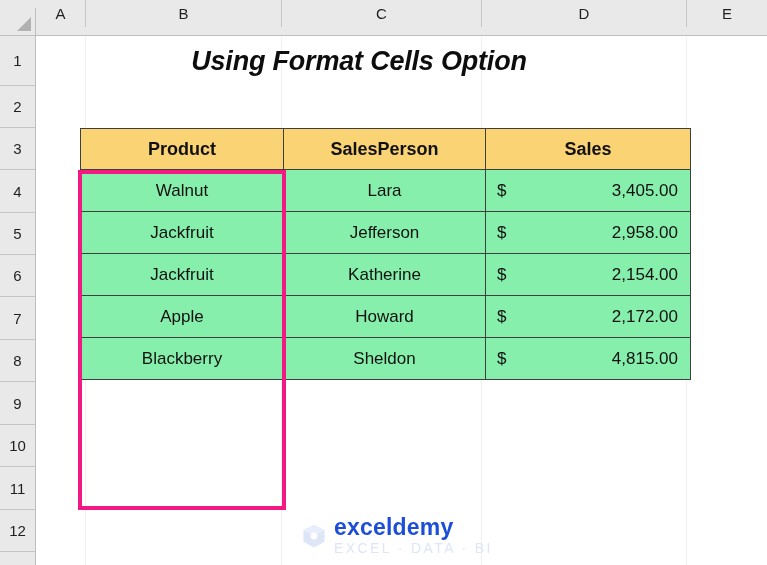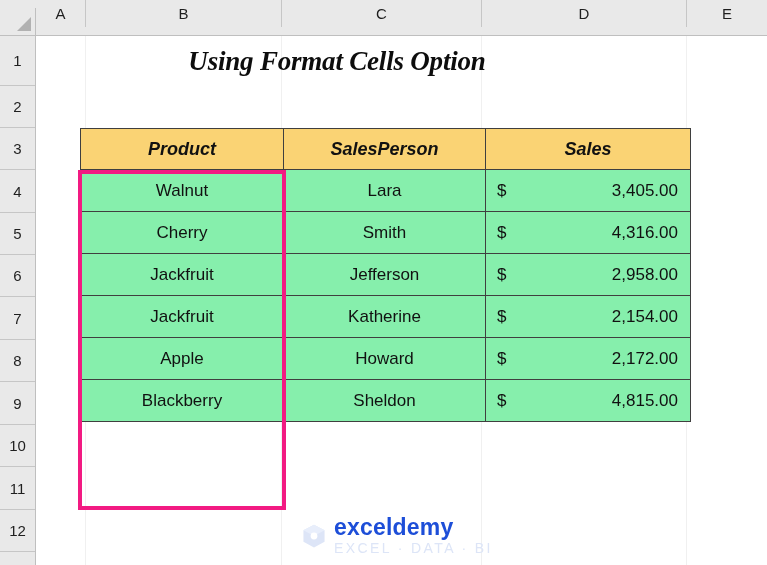--- a/index.html
+++ b/index.html
@@ -110,31 +110,30 @@
     position: absolute;
     top: 0;
     width: 1px;
     height: 529px;
     background: #f0f0f0;
   }
 
   
   .title {
     position: absolute;
-    left: 32px;
+    left: 54px;
     top: 46px;
     width: 610px;
     text-align: center;
     font-size: 27px;
     font-weight: bold;
     font-style: italic;
     color: #0d0d0d;
     letter-spacing: -0.2px;
     white-space: nowrap;
-    font-family: Liberation Serif, serif;
   }
 
   
   .tbl {
     position: absolute;
     left: 80px;
     top: 128px;
     border-collapse: collapse;
     table-layout: fixed;
   }
@@ -147,21 +146,20 @@
     background: #86efac;
     font-weight: normal;
     box-sizing: border-box;
   }
   .tbl th {
     background: #fad374;
     font-weight: bold;
     font-size: 18px;
     text-align: center;
     height: 41px;
-    font-style: italic;
   }
   .c-prod  { width: 203px; text-align: center; }
   .c-pers  { width: 202px; text-align: center; }
   .c-sales { width: 205px; }
 
   .money {
     display: flex;
     align-items: center;
     justify-content: space-between;
     height: 100%;
@@ -271,30 +269,20 @@
         <td class="c-prod">Walnut</td>
         <td class="c-pers">Lara</td>
         <td class="c-sales">
           <div class="money">
             <span class="cur">$</span>
             <span class="amt">3,405.00</span>
           </div>
         </td>
       </tr>
       <tr>
-        <td class="c-prod">Cherry</td>
-        <td class="c-pers">Smith</td>
-        <td class="c-sales">
-          <div class="money">
-            <span class="cur">$</span>
-            <span class="amt">4,316.00</span>
-          </div>
-        </td>
-      </tr>
-      <tr>
         <td class="c-prod">Jackfruit</td>
         <td class="c-pers">Jefferson</td>
         <td class="c-sales">
           <div class="money">
             <span class="cur">$</span>
             <span class="amt">2,958.00</span>
           </div>
         </td>
       </tr>
       <tr>

